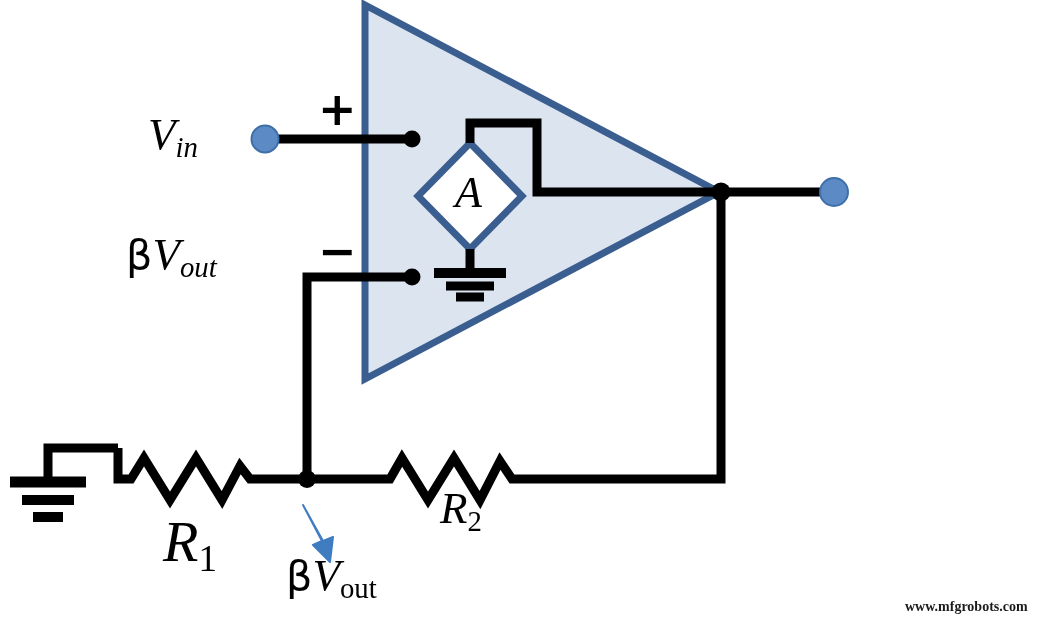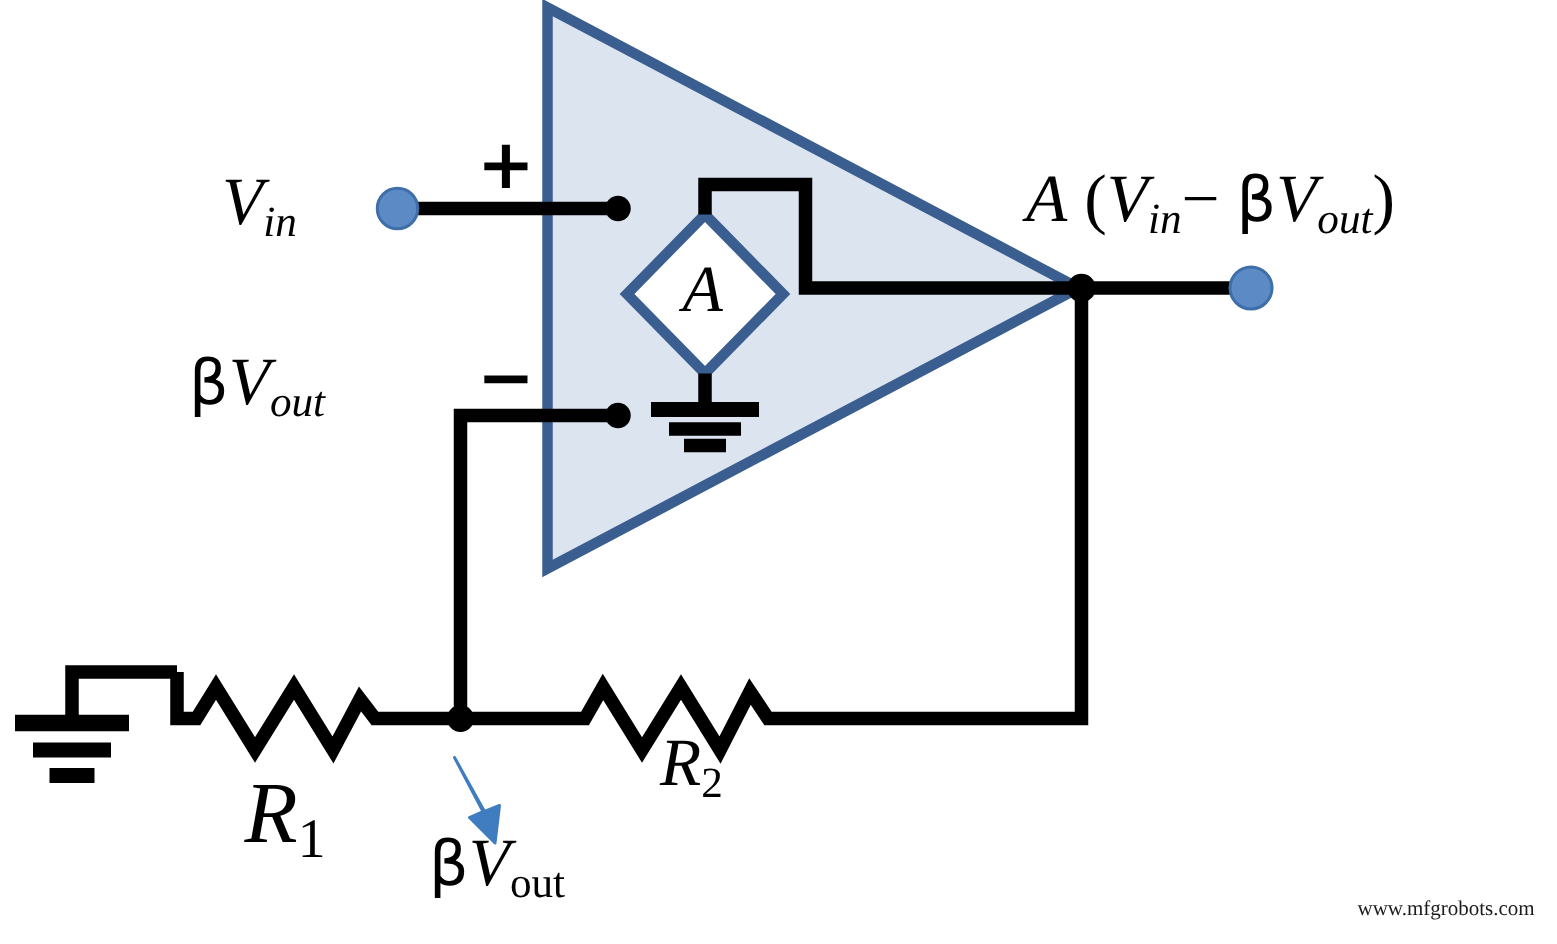--- a/index.html
+++ b/index.html
@@ -49,20 +49,21 @@
   #label-src-a    { left: 455px; top: 171px; font-size: 44px; }
   #label-output   { left: 684px; top: 110px; font-size: 45px; }
   #label-r1       { left: 163px; top: 513px; font-size: 58px; }
   #label-r2       { left: 440px; top: 486px; font-size: 45px; }
   #label-bvout-bt { left: 286px; top: 553px; font-size: 45px; }
   #watermark {
     left: 905px; top: 600px;
     font-size: 14px;
     color: #1b1b1b;
     font-family: "Liberation Serif", "DejaVu Serif", serif;
+    font-weight: bold;
   }
 </style>
 </head>
 <body>
 
 <div id="canvas">
 
   <svg class="layer" viewBox="0 0 1038 629">
 
     <polygon points="365,5 365,379 719,192" fill="#DCE4F0" stroke="#3B5E90" stroke-width="7" stroke-linejoin="miter"></polygon>
@@ -115,23 +116,20 @@
   <div class="lbl" id="label-bvout-in">
     <span class="beta">β</span><span class="math-i">V</span><span class="sub math-i">out</span>
   </div>
 
   <div class="lbl" id="label-plus">+</div>
 
   <div class="lbl" id="label-minus">−</div>
 
   <div class="lbl math-i" id="label-src-a">A</div>
 
-  <div class="lbl" id="label-output">
-    <span class="math-i">A</span><span>&nbsp;</span><span class="math-u">(</span><span class="math-i">V</span><span class="sub math-i">in</span><span class="math-u">−</span><span>&nbsp;</span><span class="beta">β</span><span class="math-i">V</span><span class="sub math-i">out</span><span class="math-u">)</span>
-  </div>
 
   <div class="lbl" id="label-r1">
     <span class="math-i">R</span><span class="sub math-u">1</span>
   </div>
 
   <div class="lbl" id="label-r2">
     <span class="math-i">R</span><span class="sub math-u">2</span>
   </div>
 
   <div class="lbl" id="label-bvout-bt">

